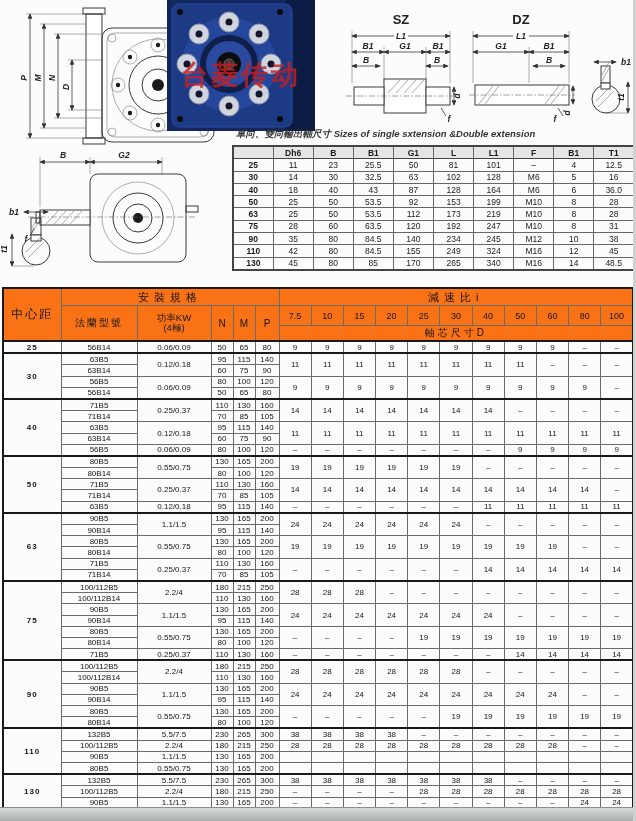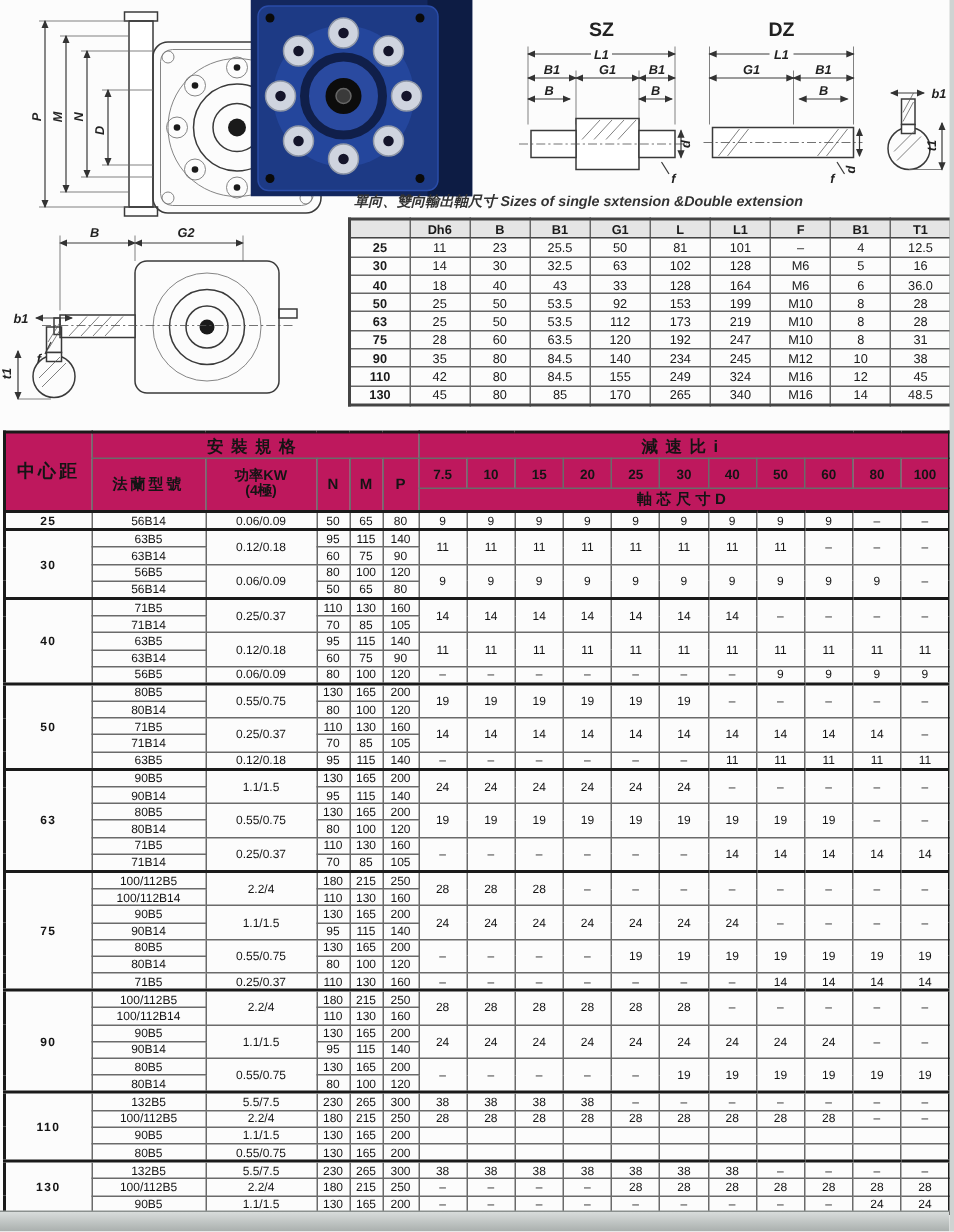--- a/index.html
+++ b/index.html
@@ -41,21 +41,21 @@
   
   .sec-title{position:absolute;left:6px;top:269px;font-size:13.5px;font-weight:bold;
              letter-spacing:1px;white-space:nowrap;}
   .sec-title .en{font-size:10.5px;letter-spacing:0;}
 
   
   table.main{position:absolute;left:2px;top:287px;width:632px;border-collapse:collapse;
              table-layout:fixed;border:2px solid #1a1a1a;}
   table.main th,table.main td{border:1px solid #6a6a6a;padding:0;text-align:center;
              color:#141414;}
-  table.main thead th{background:#be185d;font-weight:bold;}
+  table.main thead th{background:#f97316;font-weight:normal;}
   .th-center{font-size:12px;font-weight:bold;letter-spacing:2px;}
   .th-group{font-size:11px;font-weight:bold;letter-spacing:5px;height:16px;}
   .th-flange{font-size:10px;letter-spacing:2px;font-weight:bold;}
   .th-power{font-size:9.5px;font-weight:bold;line-height:10px;}
   .th-nmp{font-size:10px;font-weight:bold;}
   .th-ratio{font-size:9px;font-weight:bold;height:19px;}
   .th-d{font-size:10px;font-weight:bold;letter-spacing:3px;height:14px;}
   table.main tbody td{font-size:8px;height:10.2px;line-height:9px;}
   td.c-cell{font-size:13px;font-weight:bold;letter-spacing:1px;}
   td.f-cell{font-size:8px;}
@@ -192,20 +192,21 @@
         <circle cx="92" cy="34" r="3.5"></circle>
     </g>
     <circle cx="62" cy="64" r="26" fill="#2a4aa0" stroke="#101f4a" stroke-width="6"></circle>
     <circle cx="62" cy="64" r="12" fill="#0c0c0c"></circle>
     <circle cx="62" cy="64" r="5" fill="#3a3a3a" stroke="#666"></circle>
     <circle cx="13" cy="12" r="3" fill="#0a0a0a"></circle>
       <circle cx="113" cy="12" r="3" fill="#0a0a0a"></circle>
     <circle cx="13" cy="119" r="3" fill="#0a0a0a"></circle>
       <circle cx="113" cy="119" r="3" fill="#0a0a0a"></circle>
   </svg>
+  <div class="watermark">台菱传动</div>
 
   <svg class="abs draw" style="left:340px;top:13px" width="122" height="114" viewBox="0 0 122 114">
     <defs>
       <marker id="ar1" markerWidth="7" markerHeight="6" refX="6" refY="3" orient="auto-start-reverse">
         <path class="mk" d="M0,0L7,3L0,6Z"></path>
       </marker>
     </defs>
     <text class="ttl" x="61" y="11" text-anchor="middle">SZ</text>
     <line class="ext" x1="12" y1="18" x2="12" y2="70"></line>
       <line class="ext" x1="110" y1="18" x2="110" y2="70"></line>
@@ -331,21 +332,21 @@
           <td>128</td>
           <td>M6</td>
           <td>5</td>
           <td>16</td>
         </tr>
         <tr>
           <td class="rowhead">40</td>
           <td>18</td>
           <td>40</td>
           <td>43</td>
-          <td>33</td>
+          <td>87</td>
           <td>128</td>
           <td>164</td>
           <td>M6</td>
           <td>6</td>
           <td>36.0</td>
         </tr>
         <tr>
           <td class="rowhead">50</td>
           <td>25</td>
           <td>50</td>

